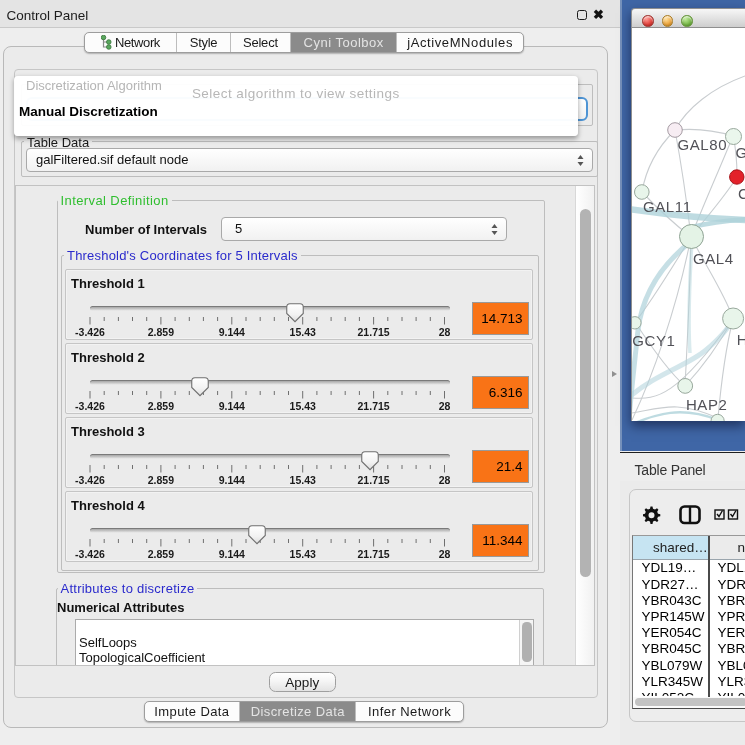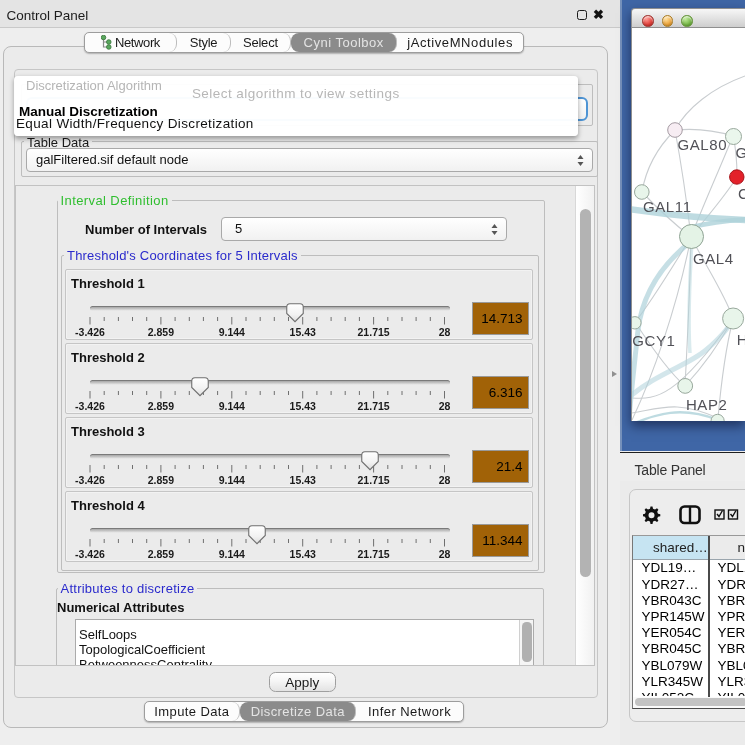--- a/index.html
+++ b/index.html
@@ -2,39 +2,39 @@
 <html><head><meta charset="utf-8"><style>
 * { margin:0; padding:0; box-sizing:border-box; }
 html,body { width:745px; height:745px; font-family:"Liberation Sans",sans-serif; background:#eeeeee; overflow:hidden; }
 #titlebar { position:absolute; left:0; top:0; width:620px; height:28px; background:#e4e4e4; border-bottom:1px solid #c9c9c9; }
 #titlebar span { position:absolute; left:6.5px; top:7.5px; font-size:13.5px; color:#1c1c1c; }
 #floatbtn { position:absolute; left:577px; top:10px; width:10px; height:10px; border:1.7px solid #1a1a1a; border-radius:2.5px; }
 #closebtn { position:absolute; left:593px; top:6.5px; font-size:13px; font-weight:bold; color:#111; }
 #mainpanel { position:absolute; left:3px; top:45.5px; width:605px; height:682px; background:#ebebeb; border:1px solid #b9b9b9; border-radius:8px; }
 #tabpanel { position:absolute; left:13.5px; top:69px; width:584.5px; height:628.5px; border:1px solid #c6c6c6; border-radius:4px; }
 .tabbar { position:absolute; height:21px; background:#fcfcfc; border:1px solid #9d9d9d; border-radius:5px; box-shadow:0 1px 1.5px rgba(0,0,0,0.25); display:flex; align-items:center; font-size:13px; color:#1a1a1a; }
-.tabbar .tab { height:100%; display:flex; align-items:center; justify-content:center; border-right:1px solid #bdbdbd;border-radius:8px; }
+.tabbar .tab { height:100%; display:flex; align-items:center; justify-content:center; border-right:1px solid #bdbdbd; }
 .tabbar .tab:last-child { border-right:none; }
 .tabbar .sel { background:#8b8b8b; color:#e4e4e4; }
 #toptabs { left:83.6px; top:31.5px; width:440.4px; }
 #bottabs { left:143.7px; top:700.5px; width:320px; }
 .gbox { position:absolute; border:1px solid #bdbdbd; border-radius:2px; }
 .gtitle { position:absolute; font-size:13px; background:#ebebeb; padding:0 3px; }
 .combo { position:absolute; background:linear-gradient(#ffffff,#f1f1f1); border:1px solid #a9a9a9; border-radius:4px; font-size:13px; color:#111; }
 .combo .ar { position:absolute; right:8px; top:50%; margin-top:-5px; width:7px; height:11px; }
 .ar svg { display:block; }
 #scrollpane { position:absolute; left:15px; top:185px; width:580px; height:481px; border:1px solid #c2c2c2; overflow:hidden; background:#ebebeb; }
 #vsb { position:absolute; right:0; top:0; width:19px; height:100%; background:linear-gradient(90deg,#ffffff,#f1f1f1); border-left:1px solid #d8d8d8; }
 #vsb .thumb { position:absolute; left:3.5px; top:22.5px; width:11px; height:368px; background:#b3b3b3; border-radius:5.5px; }
 .tbox { position:absolute; left:64px; width:468px; height:71px; border:1px solid #c5c5c5; border-radius:2px; background:#ebebeb; box-shadow:inset 0 0 0 1px #f2f2f2; }
 .tname { position:absolute; left:5px; top:6px; font-size:13px; font-weight:bold; color:#111;text-align:right; }
 .track { position:absolute; left:23.5px; top:36.5px; width:360px; height:5px; border-radius:2.5px; border-top:1px solid #7a7a7a; background:linear-gradient(#a6a6a6,#d8d8d8 70%,#efefef); }
 .tl { position:absolute; width:60px; text-align:center; font-size:10.5px; font-weight:bold; color:#1a1a1a; }
-.vfield { position:absolute; left:406px; top:32.5px; width:56.5px; height:33px; background:#a16207; border:1px solid #999; font-size:13.5px; color:#000; text-align:right; padding-right:5px; line-height:31px; }
-#list { position:absolute; left:74px; top:618px; width:459px; height:47.5px; background:#fff; border:1px solid #ababab; font-size:13px; color:#111; padding-top:7px; }
+.vfield { position:absolute; left:406px; top:32.5px; width:56.5px; height:33px; background:#f97316; border:1px solid #999; font-size:13.5px; color:#000; text-align:right; padding-right:5px; line-height:31px; }
+#list { position:absolute; left:74px; top:618px; width:459px; height:47.5px; background:#fff; border:1px solid #ababab; font-size:13px; color:#111; padding-top:15px; }
 #list .li { padding-left:3px; height:15.1px; line-height:15.1px; }
 #listsb { position:absolute; right:0; top:0; width:14px; height:100%; background:#f5f5f5; border-left:1px solid #d0d0d0; }
 #listsb .thumb { position:absolute; left:2px; top:1.5px; width:9.5px; height:40px; background:#b0b0b0; border-radius:4.5px; }
 #applybtn { position:absolute; left:269px; top:671.5px; width:66.5px; height:20.5px; background:linear-gradient(#ffffff,#f5f5f5 45%,#e3e3e3); border:1px solid #9f9f9f; border-radius:6.5px; font-size:13.5px; color:#1a1a1a; text-align:center; line-height:19px; }
 #popup { position:absolute; left:14px; top:76px; width:563.5px; height:59.5px; background:rgba(255,255,255,0.97); border-radius:4px; box-shadow:0 2.5px 5px rgba(0,0,0,0.35); z-index:50; }
 #popup .p0 { position:absolute; top:10px; letter-spacing:0.45px; width:100%; text-align:center; font-size:13.5px; color:#b7b7b7; }
 #popup .p1 { position:absolute; left:5px; top:28px; font-size:13.5px; font-weight:bold; color:#000; }
 #popup .p2 { position:absolute; left:2px; top:40px; font-size:13.5px; letter-spacing:0.35px; color:#111; }
 #ghost { position:absolute; left:26px; top:78px; font-size:13px; color:#b5b5b5; z-index:51; }
 #bluebg { position:absolute; left:620px; top:0; width:125px; height:451px; background:#3f66a6; border-left:2px solid #7691bb; }
@@ -206,21 +206,20 @@
 
 <div class="tabbar" id="bottabs">
  <div class="tab" style="width:96px;letter-spacing:0.4px">Impute Data</div>
  <div class="tab sel" style="width:117px;letter-spacing:0.4px">Discretize Data</div>
  <div class="tab" style="width:107px;letter-spacing:0.45px">Infer Network</div>
 </div>
 
 <div id="popup">
  <div class="p0">Select algorithm to view settings</div>
  <div class="p1">Manual Discretization</div>
- <div class="p2">Equal Width/Frequency Discretization</div>
 </div>
 <div id="ghost">Discretization Algorithm</div>
 
 <div id="bluebg"></div>
 <div id="netwin">
  <div id="nettitle">
   <div class="tl-btn" style="left:10px;background:radial-gradient(circle at 35% 30%,#ff9a94,#e1403a 60%,#b01e1a);border:0.5px solid #9a2b26"></div>
   <div class="tl-btn" style="left:29.5px;background:radial-gradient(circle at 35% 30%,#ffe09a,#eba33c 60%,#c07c17);border:0.5px solid #a97c22"></div>
   <div class="tl-btn" style="left:49px;background:radial-gradient(circle at 35% 30%,#c0eb9a,#77b748 60%,#4e8c22);border:0.5px solid #5d8f30"></div>
  </div>

